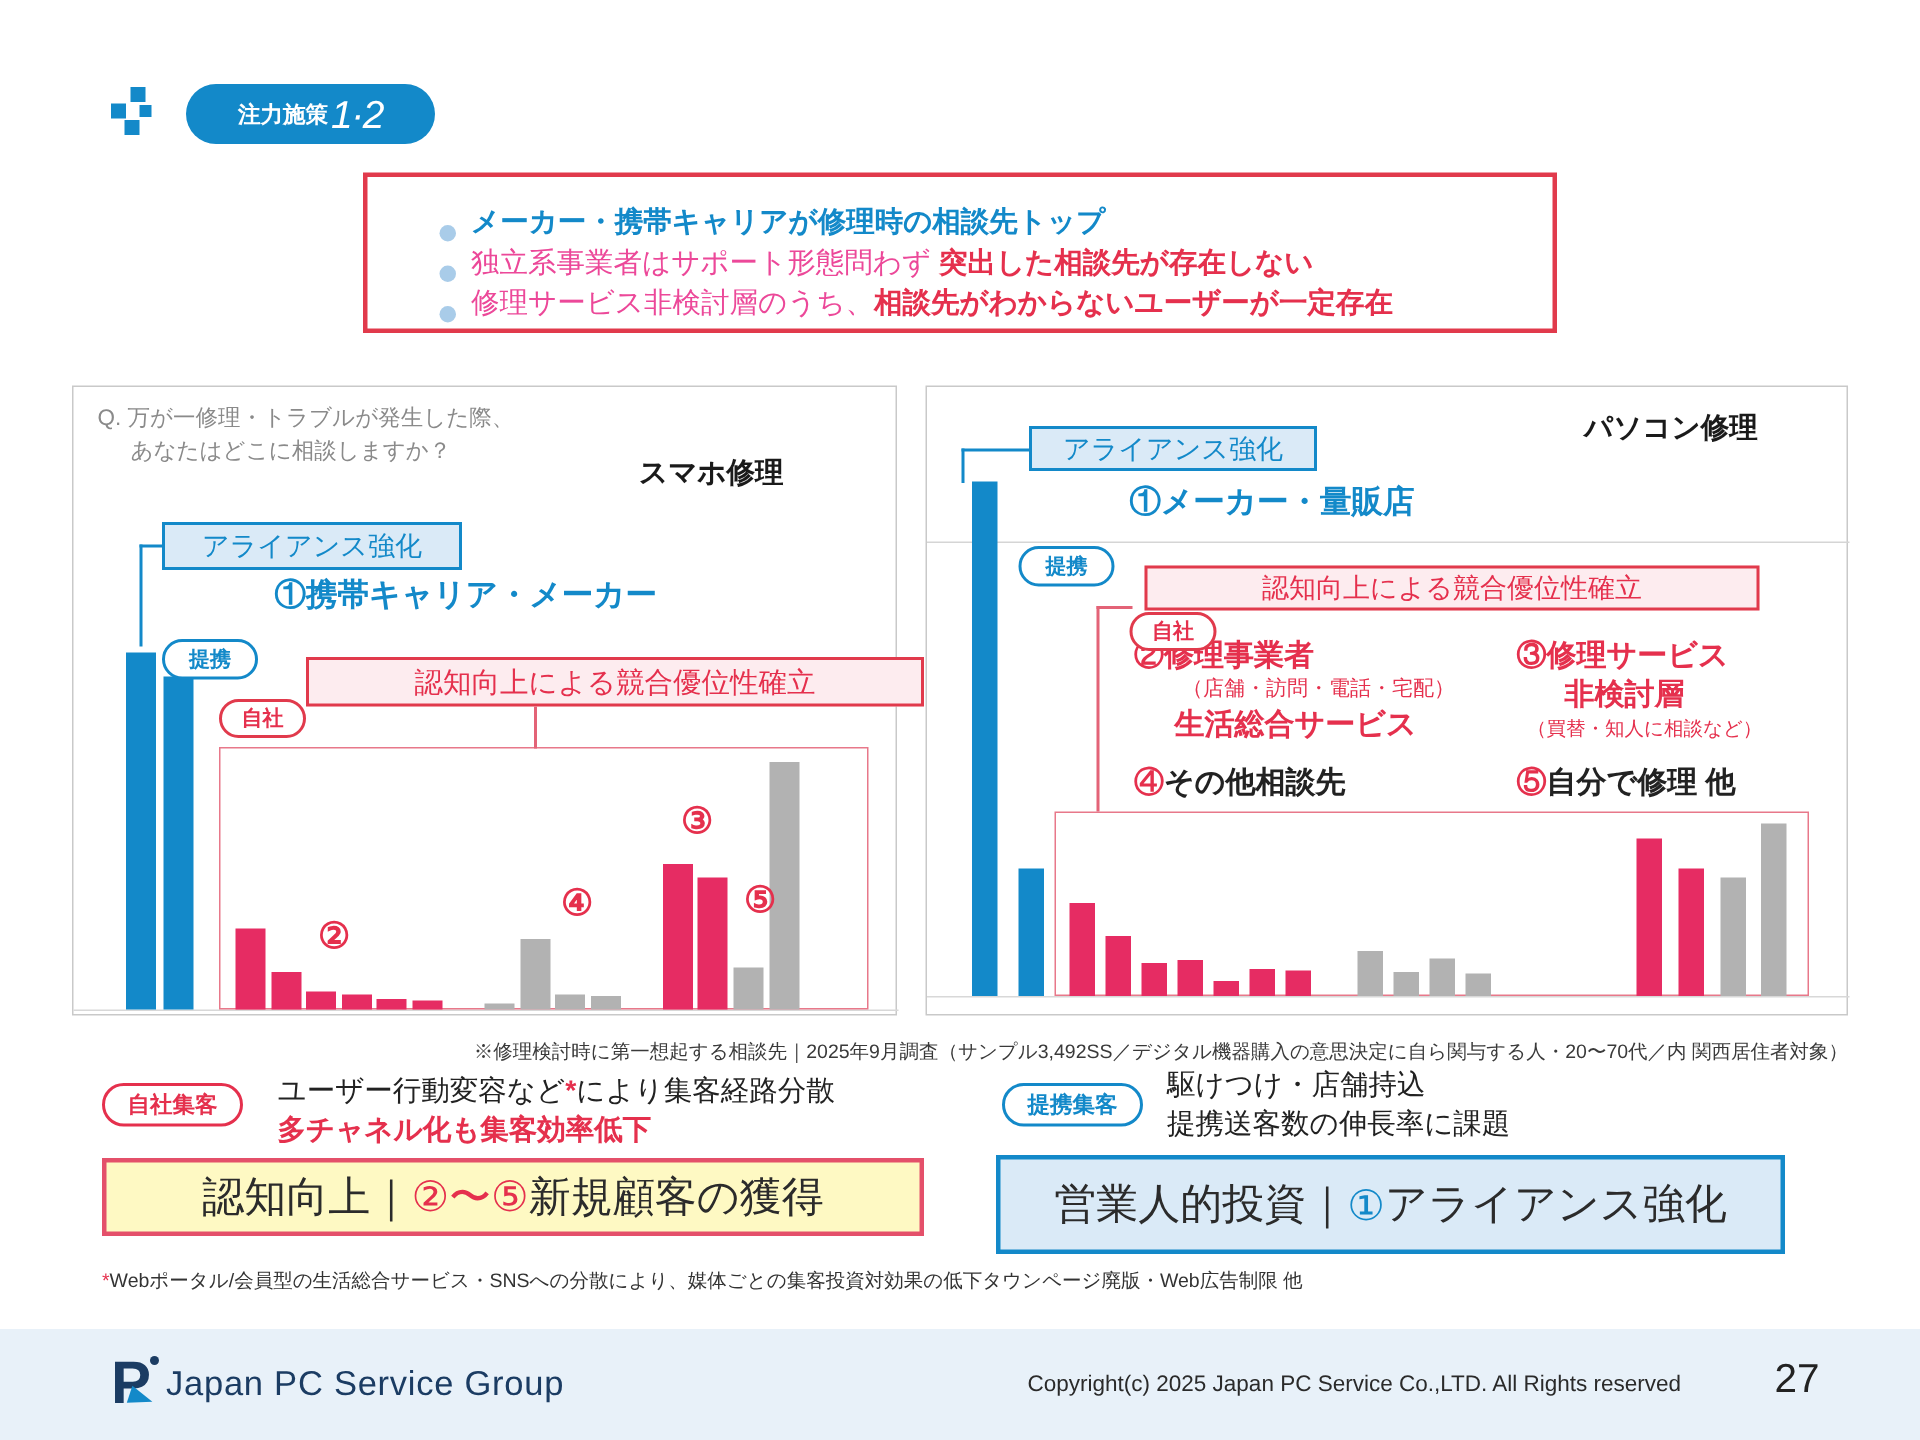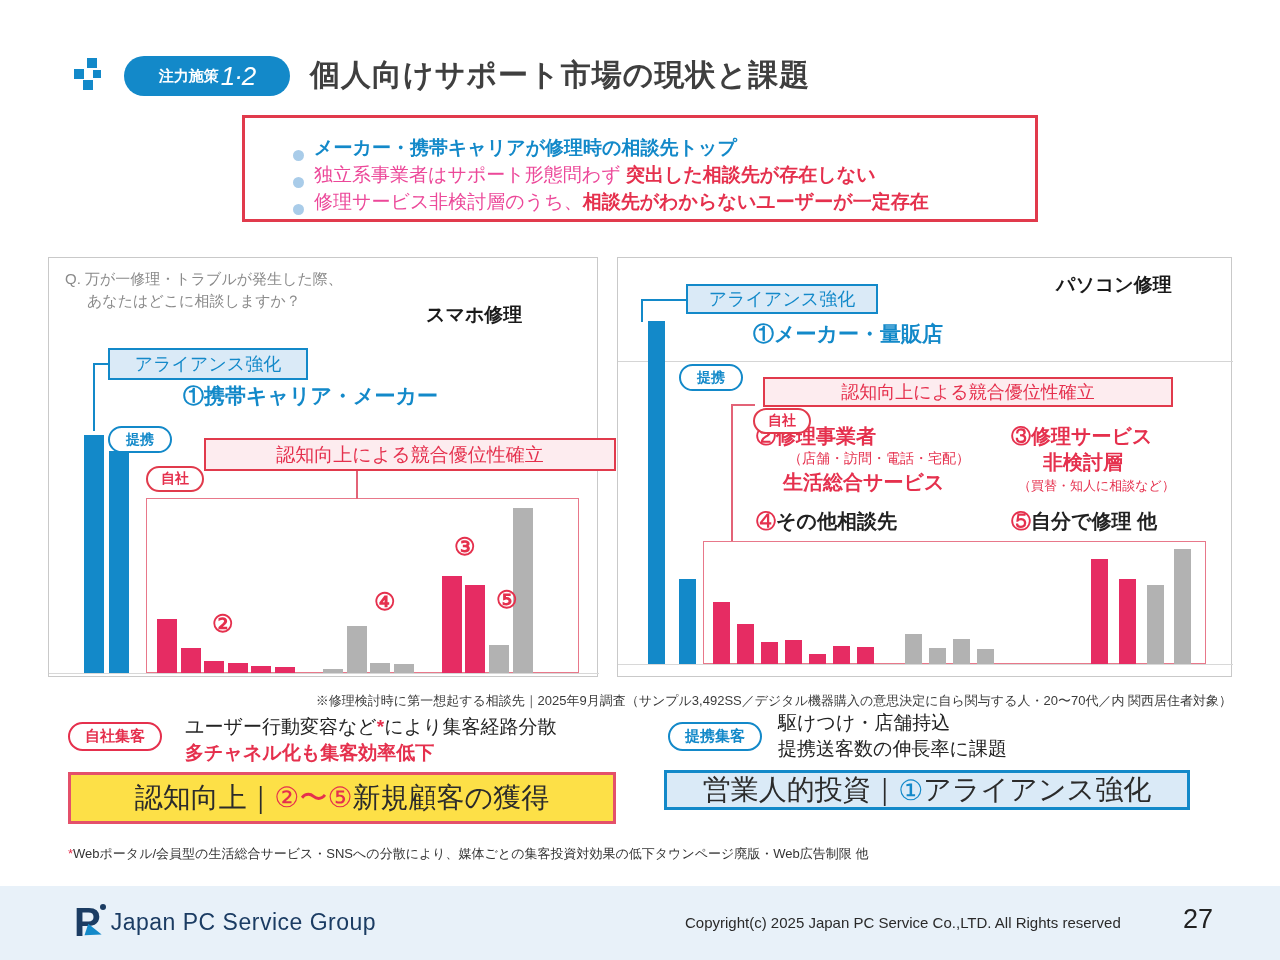--- a/index.html
+++ b/index.html
@@ -60,21 +60,21 @@
 
   .chart-note { position:absolute; top:692px; right:48px; font-size:13px; color:#3a3a3a; }
 
   
   .pill-big { position:absolute; background:#fff; border:2px solid; border-radius:16px; font-size:15px; font-weight:bold;
               display:flex; align-items:center; justify-content:center; }
   .bl-line1 { position:absolute; font-size:19px; color:#222; white-space:nowrap; }
   .bl-line2 { position:absolute; font-size:19px; font-weight:bold; color:#e5304d; white-space:nowrap; }
   .big-box { position:absolute; display:flex; align-items:center; justify-content:center; font-size:28px; color:#2b2b2b;
              white-space:nowrap; }
-  .big-box-pink { background:#fde047; border:3px solid #e4506a; }
+  .big-box-pink { background:#fef9c3; border:3px solid #e4506a; }
   .big-box-blue { background:#daeaf7; border:3px solid #1389c9; }
   .footnote { position:absolute; left:68px; top:845px; font-size:13px; color:#333; }
   .star { color:#e5304d; }
 
   
   .footer { position:absolute; left:0; top:886px; width:1280px; height:74px; background:#e8f1f9; }
   .footer-logo { position:absolute; left:74px; top:16px; display:flex; align-items:center; gap:10px; color:#1b3c63; }
   .logo-p { font-size:40px; font-weight:bold; position:relative; line-height:1; }
   .logo-arrow { position:absolute; left:12px; top:24px; width:0; height:0; border-left:16px solid #1389c9;
                 border-top:6px solid transparent; border-bottom:6px solid transparent; transform:rotate(18deg); }
@@ -94,21 +94,20 @@
   <div class="mark-icon">
     <span style="left:13px; top:0; width:10px; height:10px;"></span>
     <span style="left:0; top:11px; width:10px; height:10px;"></span>
     <span style="left:19px; top:12px; width:8px; height:8px;"></span>
     <span style="left:9px; top:22px; width:10px; height:10px;"></span>
   </div>
   <div class="badge">
     <span class="b-small">注力施策</span>
     <span class="b-big">1·2</span>
   </div>
-  <div class="page-title">個人向けサポート市場の現状と課題</div>
 
   <div class="keybox">
     <div class="keyrow" style="top:17px;">
       <span class="bullet"></span>
       <span class="t-blue">メーカー・携帯キャリアが修理時の相談先トップ</span>
     </div>
     <div class="keyrow" style="top:44px;">
       <span class="bullet"></span>
       <span><span class="t-dark" style="font-weight:normal;">独立系事業者はサポート形態問わず </span><span class="t-red">突出した相談先が存在しない</span></span>
     </div>
@@ -217,21 +216,21 @@
   <div class="bl-line2" style="left:185px; top:740px;">多チャネル化も集客効率低下</div>
   <div class="big-box big-box-pink" style="left:68px; top:772px; width:548px; height:52px;">
     <span>認知向上｜</span>
       <span class="t-red" style="font-weight:normal;">②〜⑤</span>
       <span>新規顧客の獲得</span>
   </div>
 
   <div class="pill-big pill-blue" style="left:668px; top:722px; width:94px; height:29px;">提携集客</div>
   <div class="bl-line1" style="left:778px; top:710px;">駆けつけ・店舗持込</div>
   <div class="bl-line1" style="left:778px; top:736px;">提携送客数の伸長率に課題</div>
-  <div class="big-box big-box-blue" style="left:664px; top:770px; width:526px; height:40px;">
+  <div class="big-box big-box-blue" style="left:664px; top:770px; width:526px; height:66px;">
     <span>営業人的投資｜</span>
       <span style="color:#1389c9;">①</span>
       <span>アライアンス強化</span>
   </div>
 
   <div class="footnote"><span class="star">*</span><span>Webポータル/会員型の生活総合サービス・SNSへの分散により、媒体ごとの集客投資対効果の低下タウンページ廃版・Web広告制限 他</span></div>
 
   <div class="footer">
     <div class="footer-logo">
       <span class="logo-p">P

